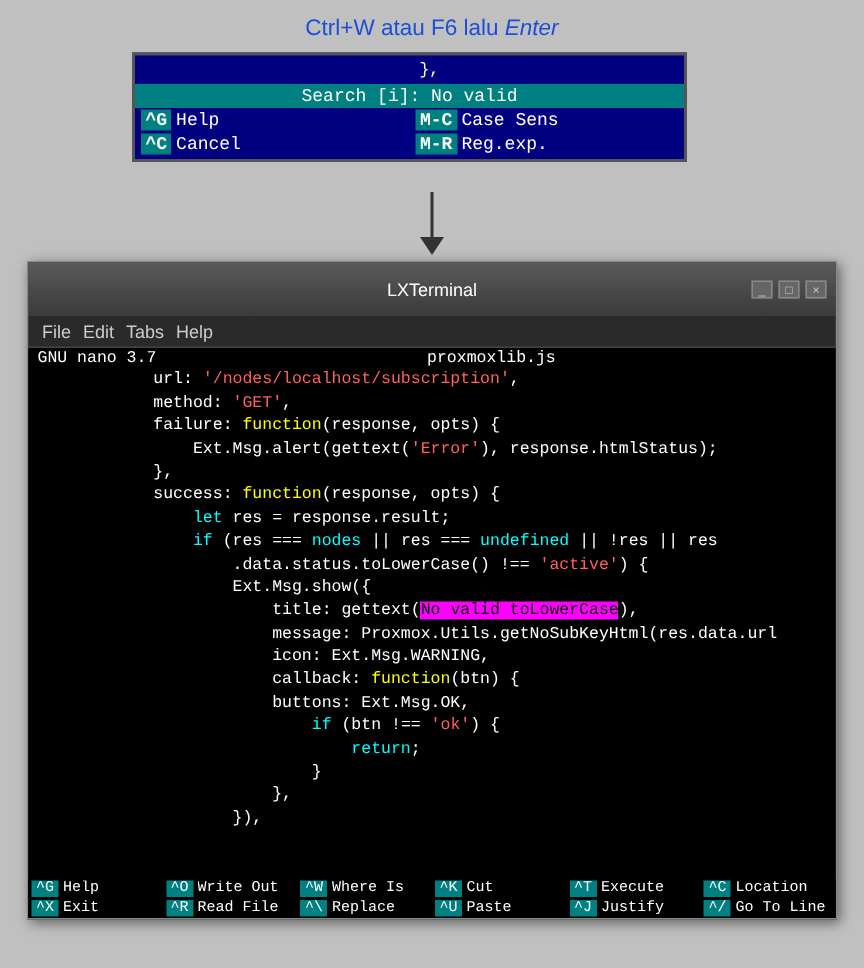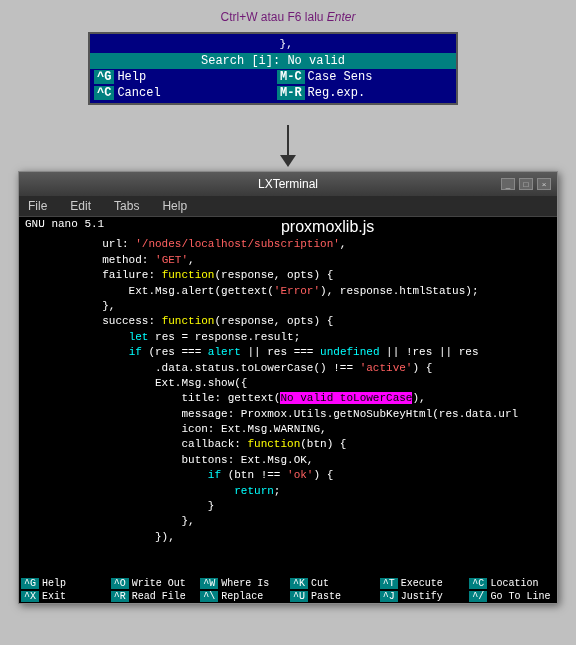--- a/index.html
+++ b/index.html
@@ -14,22 +14,22 @@
       padding: 10px 0;
     }
 
     
     .instruction-area {
       width: 400px;
       text-align: center;
       margin-bottom: 10px;
     }
     .instruction-text {
-      font-size: 12px;
-      color: #701a75;
+      font-size: 15px;
+      color: #1d4ed8;
       font-family: Arial, sans-serif;
       margin-bottom: 8px;
     }
     .instruction-text em {
       font-style: italic;
     }
 
     
     .nano-screenshot {
       width: 370px;
@@ -100,21 +100,21 @@
       border: 1px solid #888;
       background: #1a1a1a;
       box-shadow: 2px 2px 8px rgba(0,0,0,0.5);
     }
     .lxt-titlebar {
       background: linear-gradient(to bottom, #5a5a5a, #3a3a3a);
       display: flex;
       align-items: center;
       justify-content: flex-start;
       padding: 3px 6px;
-      height: 24px;
+      height: 36px;
     }
     .lxt-title-text {
       color: #fff;
       font-size: 12px;
       font-family: Arial, sans-serif;
       flex: 1;
       text-align: center;
     }
     .lxt-win-controls {
       display: flex;
@@ -129,21 +129,21 @@
       align-items: center;
       justify-content: center;
       font-size: 8px;
       color: #ccc;
       cursor: pointer;
     }
     .lxt-menubar {
       background: #2a2a2a;
       display: flex;
       padding: 2px 6px;
-      gap: 17px;
+      gap: 2px;
       border-bottom: 1px solid #444;
     }
     .lxt-menu-item {
       color: #ccc;
       font-size: 12px;
       font-family: Arial, sans-serif;
       cursor: pointer;
       padding: 1px 3px;
     }
 
@@ -276,34 +276,34 @@
   <div class="lxt-menubar">
     <div class="lxt-menu-item">File</div>
     <div class="lxt-menu-item">Edit</div>
     <div class="lxt-menu-item">Tabs</div>
     <div class="lxt-menu-item">Help</div>
   </div>
 
   <div class="nano-editor">
 
     <div class="nano-header">
-      <span style="color:#fff; font-size:11px; font-family:'Courier New',monospace;">GNU nano 5.1</span>
-      <span class="nano-header-center" style="font-size:16px; font-family:Liberation Sans, sans-serif;">proxmoxlib.js</span>
+      <span style="color:#fff; font-size:11px; font-family:'Courier New',monospace;">GNU nano 3.7</span>
+      <span class="nano-header-center" style="font-size:11px; font-family:Liberation Mono, monospace;">proxmoxlib.js</span>
       <span style="font-size:11px; font-family:'Courier New',monospace; color:#fff;"></span>
     </div>
 
     <div class="nano-content">
       <div class="code-line"><span class="kw-white">            url: </span><span class="kw-string">'/nodes/localhost/subscription'</span><span class="kw-white">,</span></div>
       <div class="code-line"><span class="kw-white">            method: </span><span class="kw-string">'GET'</span><span class="kw-white">,</span></div>
       <div class="code-line"><span class="kw-white">            failure: </span><span class="kw-yellow">function</span><span class="kw-white">(response, opts) {</span></div>
       <div class="code-line"><span class="kw-white">                Ext.Msg.alert(gettext(</span><span class="kw-string">'Error'</span><span class="kw-white">), response.htmlStatus);</span></div>
       <div class="code-line"><span class="kw-white">            },</span></div>
       <div class="code-line"><span class="kw-white">            success: </span><span class="kw-yellow">function</span><span class="kw-white">(response, opts) {</span></div>
       <div class="code-line"><span class="kw-white">                </span><span class="kw-cyan">let</span><span class="kw-white"> res = response.result;</span></div>
-      <div class="code-line"><span class="kw-white">                </span><span class="kw-cyan">if</span><span class="kw-white"> (res === </span><span class="kw-cyan">alert</span><span class="kw-white"> || res === </span><span class="kw-cyan">undefined</span><span class="kw-white"> || !res || res</span></div>
+      <div class="code-line"><span class="kw-white">                </span><span class="kw-cyan">if</span><span class="kw-white"> (res === </span><span class="kw-cyan">nodes</span><span class="kw-white"> || res === </span><span class="kw-cyan">undefined</span><span class="kw-white"> || !res || res</span></div>
       <div class="code-line"><span class="kw-white">                    .data.status.toLowerCase() !== </span><span class="kw-string">'active'</span><span class="kw-white">) {</span></div>
       <div class="code-line"><span class="kw-white">                    Ext.Msg.show({</span></div>
       <div class="code-line"><span class="kw-white">                        title: gettext(</span><span class="highlight-magenta">No valid toLowerCase</span><span class="kw-white">),</span></div>
       <div class="code-line"><span class="kw-white">                        message: Proxmox.Utils.getNoSubKeyHtml(res.data.url</span></div>
       <div class="code-line"><span class="kw-white">                        icon: Ext.Msg.WARNING,</span></div>
       <div class="code-line"><span class="kw-white">                        callback: </span><span class="kw-yellow">function</span><span class="kw-white">(btn) {</span></div>
       <div class="code-line"><span class="kw-white">                        buttons: Ext.Msg.OK,</span></div>
       <div class="code-line"><span class="kw-white">                            </span><span class="kw-cyan">if</span><span class="kw-white"> (btn !== </span><span class="kw-string">'ok'</span><span class="kw-white">) {</span></div>
       <div class="code-line"><span class="kw-white">                                </span><span class="kw-cyan">return</span><span class="kw-white">;</span></div>
       <div class="code-line"><span class="kw-white">                            }</span></div>

